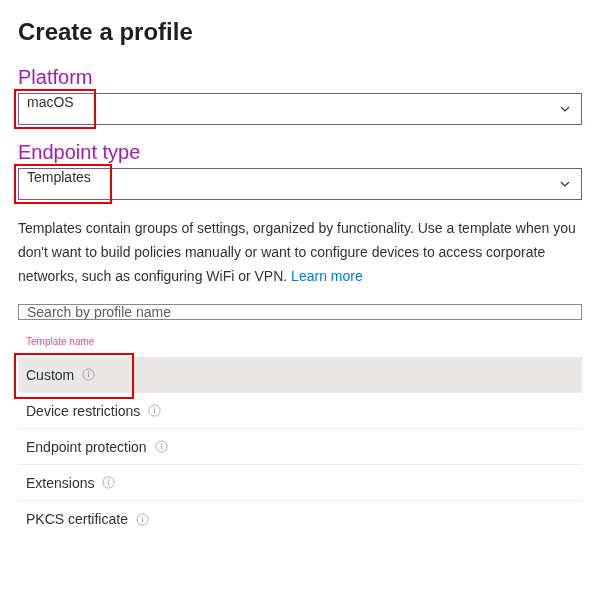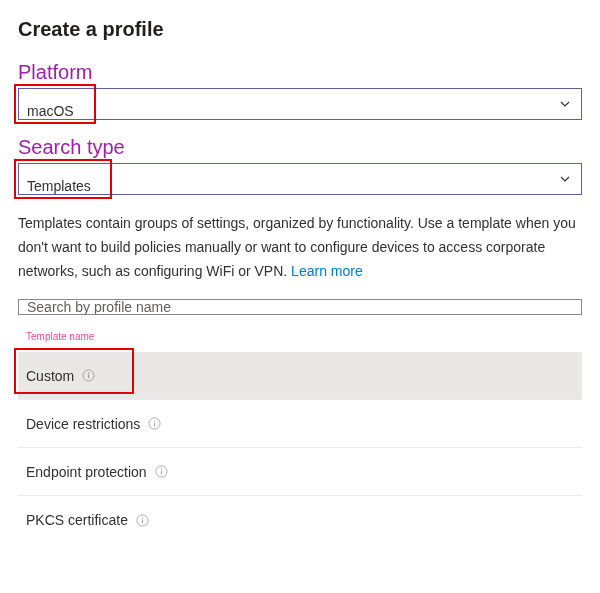--- a/index.html
+++ b/index.html
@@ -9,21 +9,21 @@
     }
     body {
       font-family: 'Segoe UI', -apple-system, sans-serif;
       font-size: 14px;
       color: #323130;
       padding: 18px;
       width: 600px;
       background: #fff;
     }
     .page-title {
-      font-size: 20px;
+      font-size: 24px;
       font-weight: 600;
       margin-bottom: 20px;
       color: #201f1e;
     }
     .field-label {
       font-size: 20px;
       color: #a21caf;
       margin-bottom: 4px;
       display: block;
     }
@@ -33,21 +33,21 @@
     }
     .dropdown {
       width: 100%;
       height: 32px;
       border: 1px solid #605e9e;
       padding: 0 32px 0 8px;
       font-size: 14px;
       background: #fff;
       color: #323130;
       display: flex;
-      align-items: flex-end;
+      align-items: flex-start;
       cursor: pointer;
       position: relative;
     }
     .chevron-down {
       position: absolute;
       right: 10px;
       top: 50%;
       transform: translateY(-50%);
       pointer-events: none;
     }
@@ -101,21 +101,21 @@
       font-weight: 400;
       color: #ec4899;
       padding: 6px 8px 10px 8px;
     }
     .template-list {
       width: 100%;
     }
     .template-row {
       display: flex;
       align-items: center;
-      height: 48px;
+      height: 36px;
       padding: 0 8px;
       border-bottom: 1px solid #edebe9;
       cursor: pointer;
       position: relative;
     }
     .template-row:last-child {
       border-bottom: none;
     }
     .template-row.selected {
       background: #e9e8e7;
@@ -149,21 +149,21 @@
     <span>macOS</span>
     <span class="chevron-down">
       <svg width="12" height="12" viewBox="0 0 12 12">
           <path d="M2 4 L6 8 L10 4" stroke="#323130" stroke-width="1.2" fill="none"></path>
         </svg>
     </span>
   </div>
   <div class="highlight-box highlight-platform"></div>
 </div>
 
-<label class="field-label">Search type</label>
+<label class="field-label">Endpoint type</label>
 <div class="dropdown-wrapper">
   <div class="dropdown">
     <span>Templates</span>
     <span class="chevron-down">
       <svg width="12" height="12" viewBox="0 0 12 12">
           <path d="M2 4 L6 8 L10 4" stroke="#323130" stroke-width="1.2" fill="none"></path>
         </svg>
     </span>
   </div>
   <div class="highlight-box highlight-profile-type"></div>
@@ -203,20 +203,30 @@
     <span class="template-name">Endpoint protection</span>
     <span class="info-icon">
       <svg width="13" height="13" viewBox="0 0 14 14">
           <circle cx="7" cy="7" r="6" stroke="#605e5c" stroke-width="1" fill="none"></circle>
           <circle cx="7" cy="4.2" r="0.8" fill="#605e5c"></circle>
           <rect x="6.4" y="6" width="1.2" height="4" fill="#605e5c"></rect>
         </svg>
     </span>
   </div>
   <div class="template-row">
+    <span class="template-name">Extensions</span>
+    <span class="info-icon">
+      <svg width="13" height="13" viewBox="0 0 14 14">
+          <circle cx="7" cy="7" r="6" stroke="#605e5c" stroke-width="1" fill="none"></circle>
+          <circle cx="7" cy="4.2" r="0.8" fill="#605e5c"></circle>
+          <rect x="6.4" y="6" width="1.2" height="4" fill="#605e5c"></rect>
+        </svg>
+    </span>
+  </div>
+  <div class="template-row">
     <span class="template-name">PKCS certificate</span>
     <span class="info-icon">
       <svg width="13" height="13" viewBox="0 0 14 14">
           <circle cx="7" cy="7" r="6" stroke="#605e5c" stroke-width="1" fill="none"></circle>
           <circle cx="7" cy="4.2" r="0.8" fill="#605e5c"></circle>
           <rect x="6.4" y="6" width="1.2" height="4" fill="#605e5c"></rect>
         </svg>
     </span>
   </div>
 </div>

